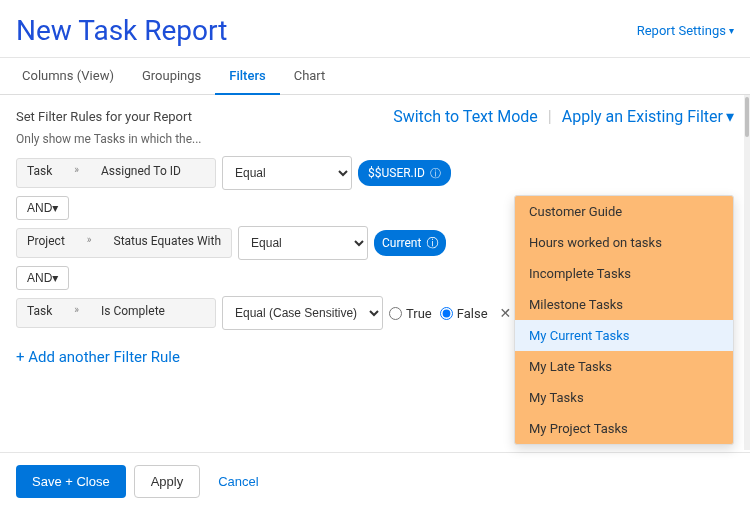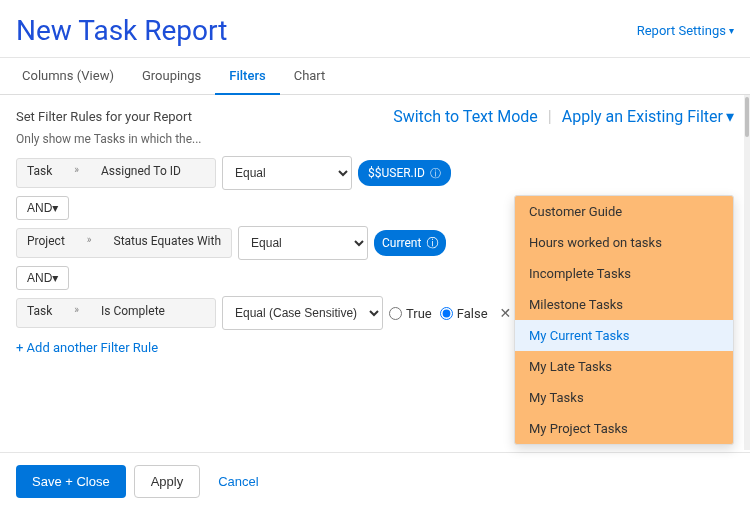--- a/index.html
+++ b/index.html
@@ -198,23 +198,23 @@
     .close-x {
       cursor: pointer;
       color: #666;
       font-size: 14px;
       margin-left: 4px;
     }
 
     
     .add-filter-link {
       color: #0075db;
-      font-size: 13px;
-      cursor: pointer;
-      margin-top: 10px;
+      font-size: 15px;
+      cursor: pointer;
+      margin-top: 18px;
       display: flex;
       align-items: center;
       gap: 4px;
     }
 
     
     .footer {
       position: absolute;
       bottom: 0;
       left: 0;

